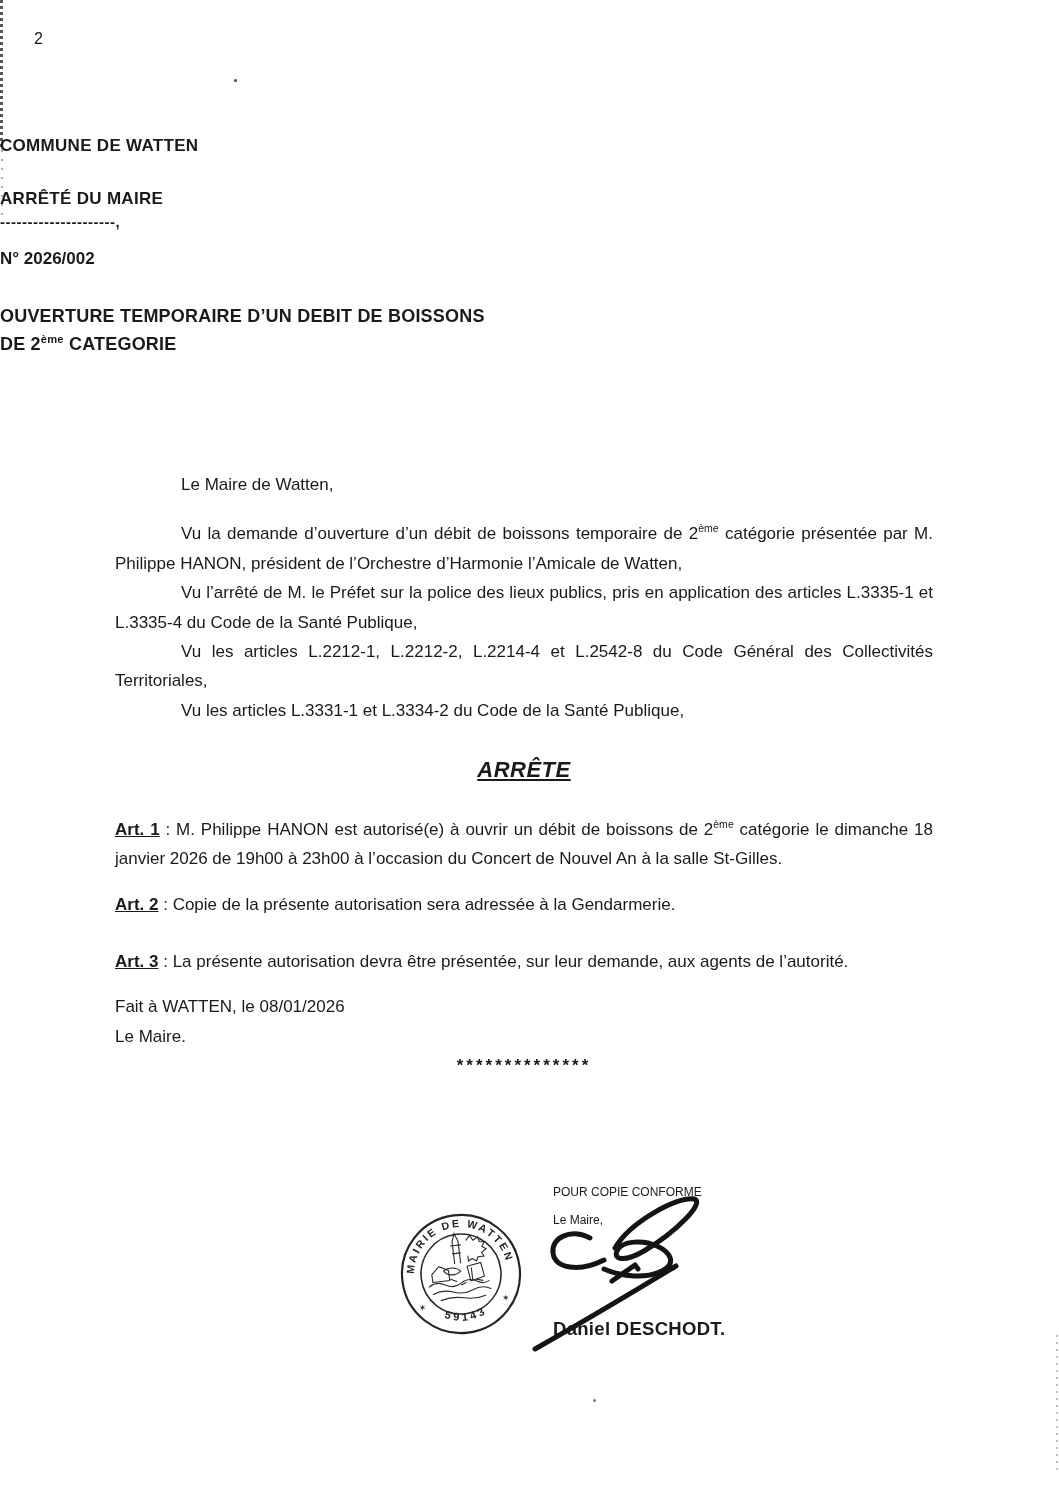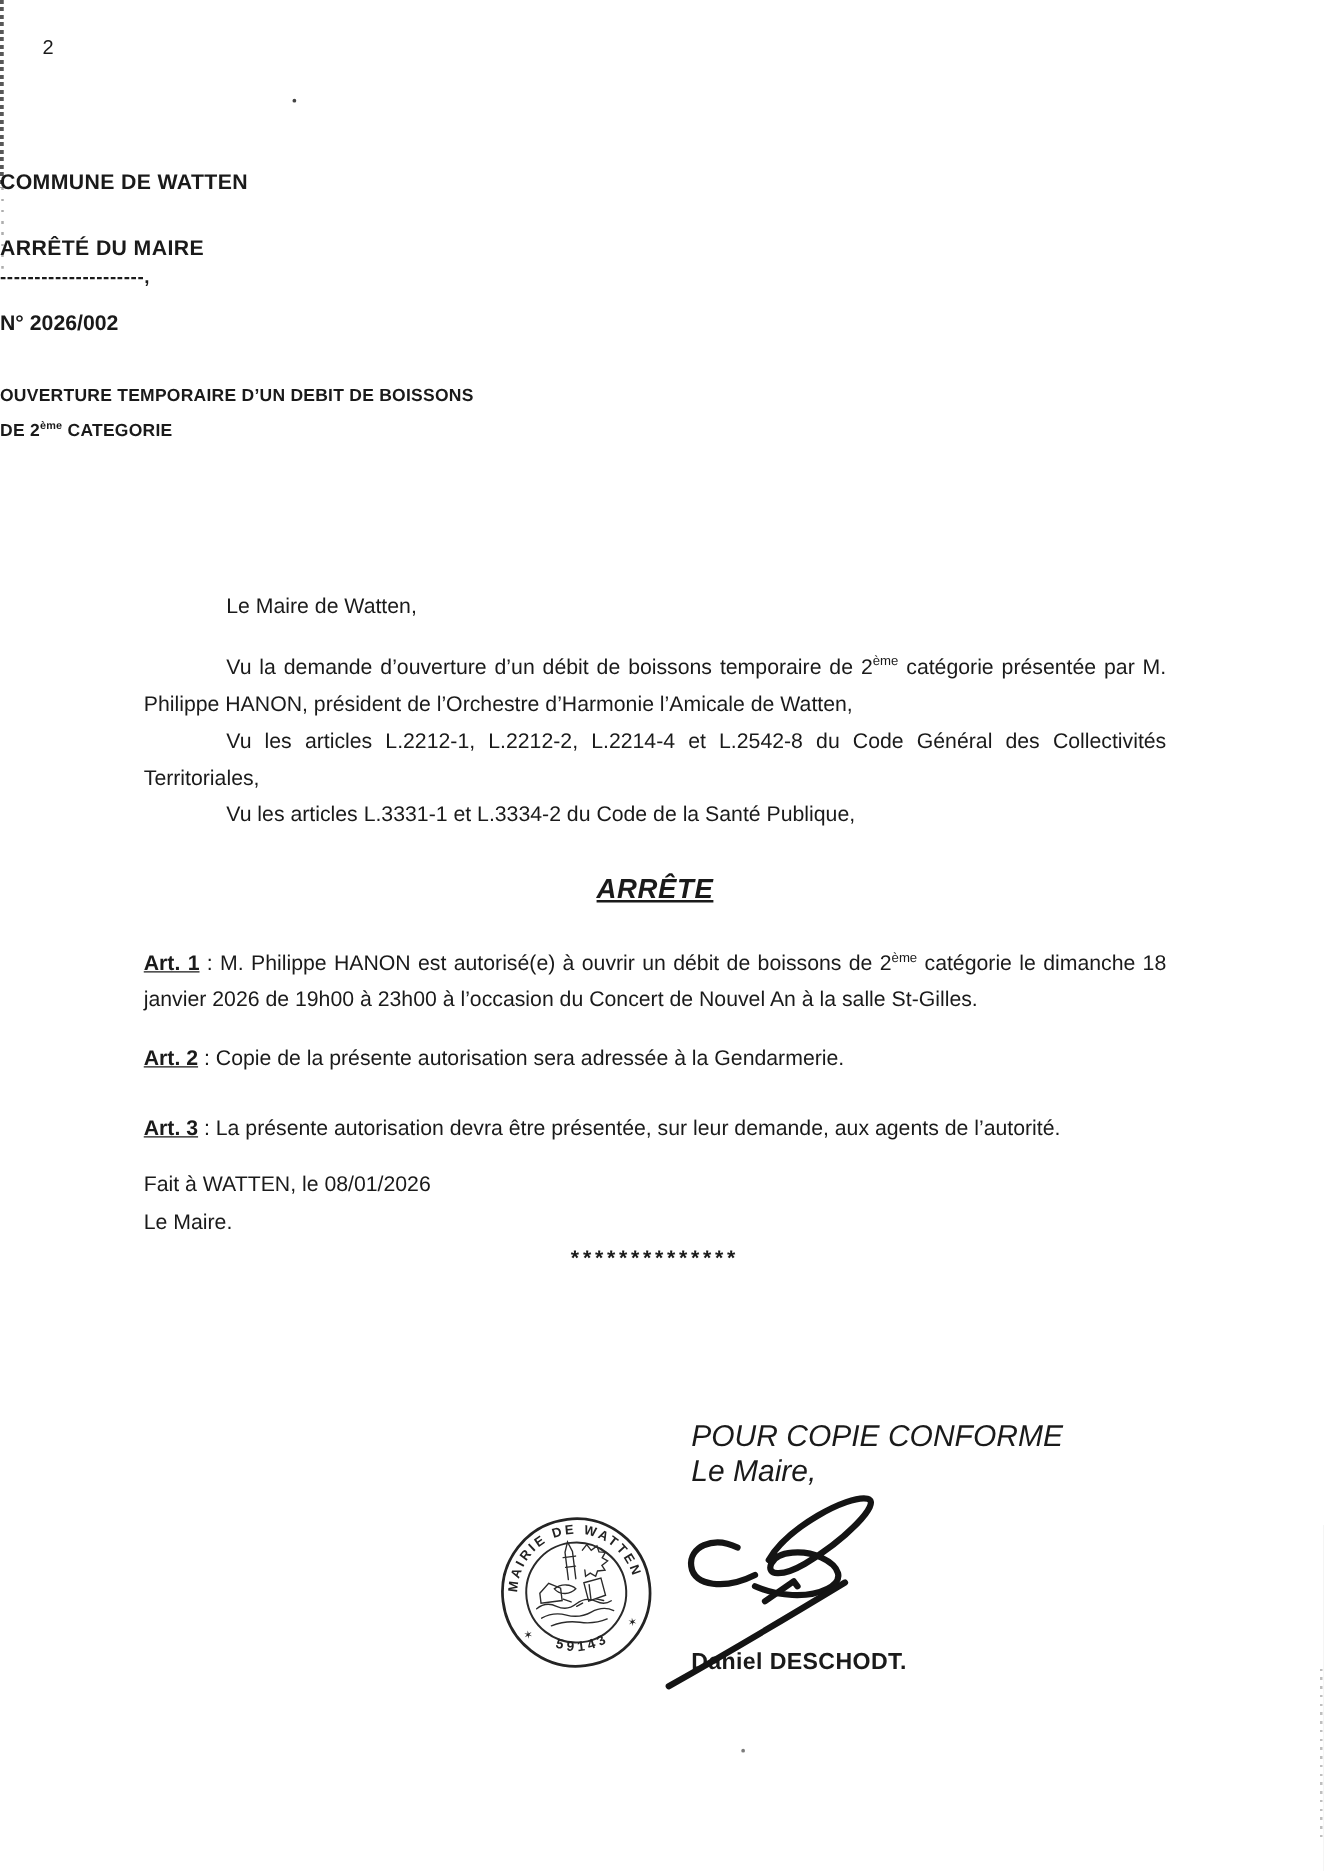--- a/index.html
+++ b/index.html
@@ -33,21 +33,21 @@
   .dot-b{left:593px;top:1399px;width:3px;height:3px;opacity:.7;}
 
   .page-number{position:absolute;left:34px;top:30px;font-size:16px;}
 
   
   .doc-header{position:absolute;left:0;top:0;width:100%;text-align:left;font-weight:bold;}
   .commune{margin-top:136px;font-size:17px;letter-spacing:.3px;}
   .doc-type{margin-top:33px;font-size:17px;letter-spacing:.3px;}
   .divider{margin-top:3px;font-size:15px;letter-spacing:.5px;line-height:20px;}
   .numero{margin-top:17px;font-size:17px;}
-  .doc-title{margin-top:33px;font-size:14px;line-height:28px;letter-spacing:.2px;}
+  .doc-title{margin-top:33px;font-size:18px;line-height:28px;letter-spacing:.2px;}
   sup{font-size:.62em;vertical-align:super;line-height:0;}
   sup:empty{display:none;}
 
   
   .doc-body{
     position:absolute;left:115px;top:470px;width:818px;
     font-size:17px;line-height:29.4px;text-align:justify;
   }
   .doc-body p{margin:0;}
   .indent{text-indent:66px;}
@@ -59,21 +59,21 @@
   .decision-inner{text-decoration:underline;}
   .article{text-indent:0;}
   .art1{margin-top:30px !important;}
   .art2{margin-top:17px !important;}
   .art3{margin-top:27px !important;}
   .art-label{font-weight:bold;text-decoration:underline;margin-top:48px;}
   .fait{margin-top:16px !important;}
   .stars{text-align:center;font-weight:bold;letter-spacing:3px;font-size:17px;}
 
   
-  .cert-block{position:absolute;left:553px;top:1136px;font-size:24px;line-height:28px;font-style:italic;}
+  .cert-block{position:absolute;left:553px;top:1178px;font-size:12px;line-height:28px;}
   .signatory{position:absolute;left:553px;top:1318px;font-size:18.5px;font-weight:bold;letter-spacing:.3px;}
 
   .signature-svg{position:absolute;left:518px;top:1188px;pointer-events:none;}
   .stamp-svg{position:absolute;left:398px;top:1211px;transform:rotate(-7deg);}
 </style>
 </head>
 <body>
 
 <div class="page">
 
@@ -93,20 +93,21 @@
     <div class="doc-title">
       <div>OUVERTURE TEMPORAIRE D’UN DEBIT DE BOISSONS</div>
       <div><span>DE 2</span><sup>ème</sup><span> CATEGORIE</span></div>
     </div>
   </header>
 
   <main class="doc-body">
     <p class="salutation indent">Le Maire de Watten,</p>
 
     <p class="indent"><span>Vu la demande d’ouverture d’un débit de boissons temporaire de 2</span><sup>ème</sup><span> catégorie présentée par M. Philippe HANON, président de l’Orchestre d’Harmonie l’Amicale de Watten,</span></p>
+    <p class="indent">Vu l’arrêté de M. le Préfet sur la police des lieux publics, pris en application des articles L.3335-1 et L.3335-4 du Code de la Santé Publique,</p>
     <p class="indent">Vu les articles L.2212-1, L.2212-2, L.2214-4 et L.2542-8 du Code Général des Collectivités Territoriales,</p>
     <p class="indent">Vu les articles L.3331-1 et L.3334-2 du Code de la Santé Publique,</p>
 
     <h2 class="decision"><span class="decision-inner">ARRÊTE</span></h2>
 
     <p class="article art1"><span class="art-label">Art. 1</span><span> : </span><span>M. Philippe HANON est autorisé(e) à ouvrir un débit de boissons de 2</span><sup>ème</sup><span> catégorie le dimanche 18 janvier 2026 de 19h00 à 23h00 à l’occasion du Concert de Nouvel An à la salle St-Gilles.</span></p>
 
     <p class="article art2"><span class="art-label">Art. 2</span><span> : </span><span>Copie de la présente autorisation sera adressée à la Gendarmerie.</span><span></span></p>
 
     <p class="article art3"><span class="art-label">Art. 3</span><span> : </span><span>La présente autorisation devra être présentée, sur leur demande, aux agents de l’autorité.</span><span></span></p>

